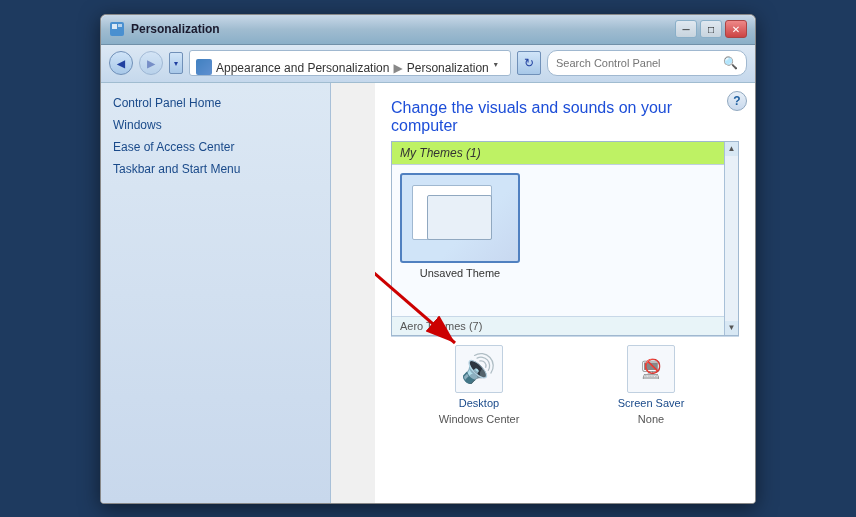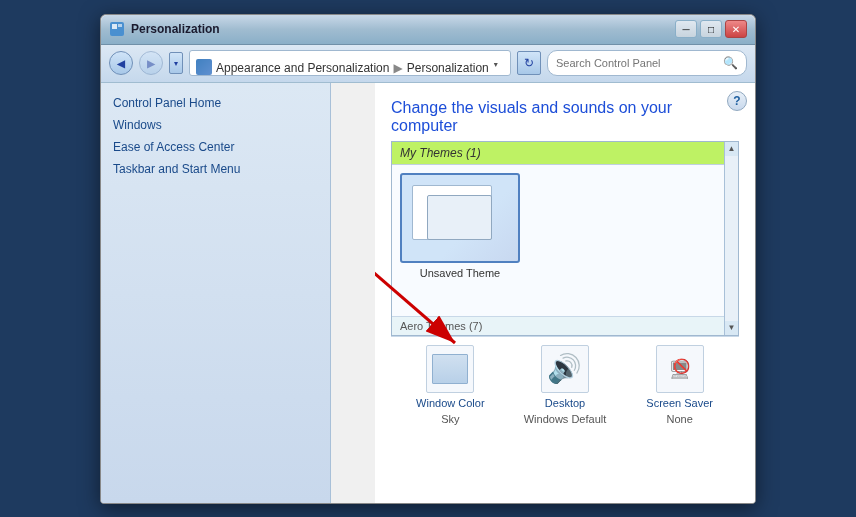--- a/index.html
+++ b/index.html
@@ -494,34 +494,27 @@
         <div class="scrollbar-right">
           <div class="scroll-arrow">▲</div>
           <div class="scroll-track"></div>
           <div class="scroll-arrow">▼</div>
         </div>
       </div>
 
       <div class="bottom-bar">
 
 
-        <div class="bottom-item">
-          <div class="bottom-icon">
-            <div class="icon-window-color"></div>
-          </div>
-          <div class="bottom-label-main">Window Color</div>
-          <div class="bottom-label-sub">Sky</div>
-        </div>
 
         <div class="bottom-item">
           <div class="bottom-icon">
             <span class="icon-sounds">🔊</span>
           </div>
           <div class="bottom-label-main">Desktop</div>
-          <div class="bottom-label-sub">Windows Default</div>
+          <div class="bottom-label-sub">Windows Center</div>
         </div>
 
         <div class="bottom-item">
           <div class="bottom-icon">
             <span style="font-size:22px;color:#c00;position:relative;">
               <span style="font-size:18px;color:#888;">🖥</span><span style="position:absolute;top:2px;left:5px;color:#cc0000;font-size:14px;">🚫</span>
             </span>
           </div>
           <div class="bottom-label-main">Screen Saver</div>
           <div class="bottom-label-sub">None</div>

